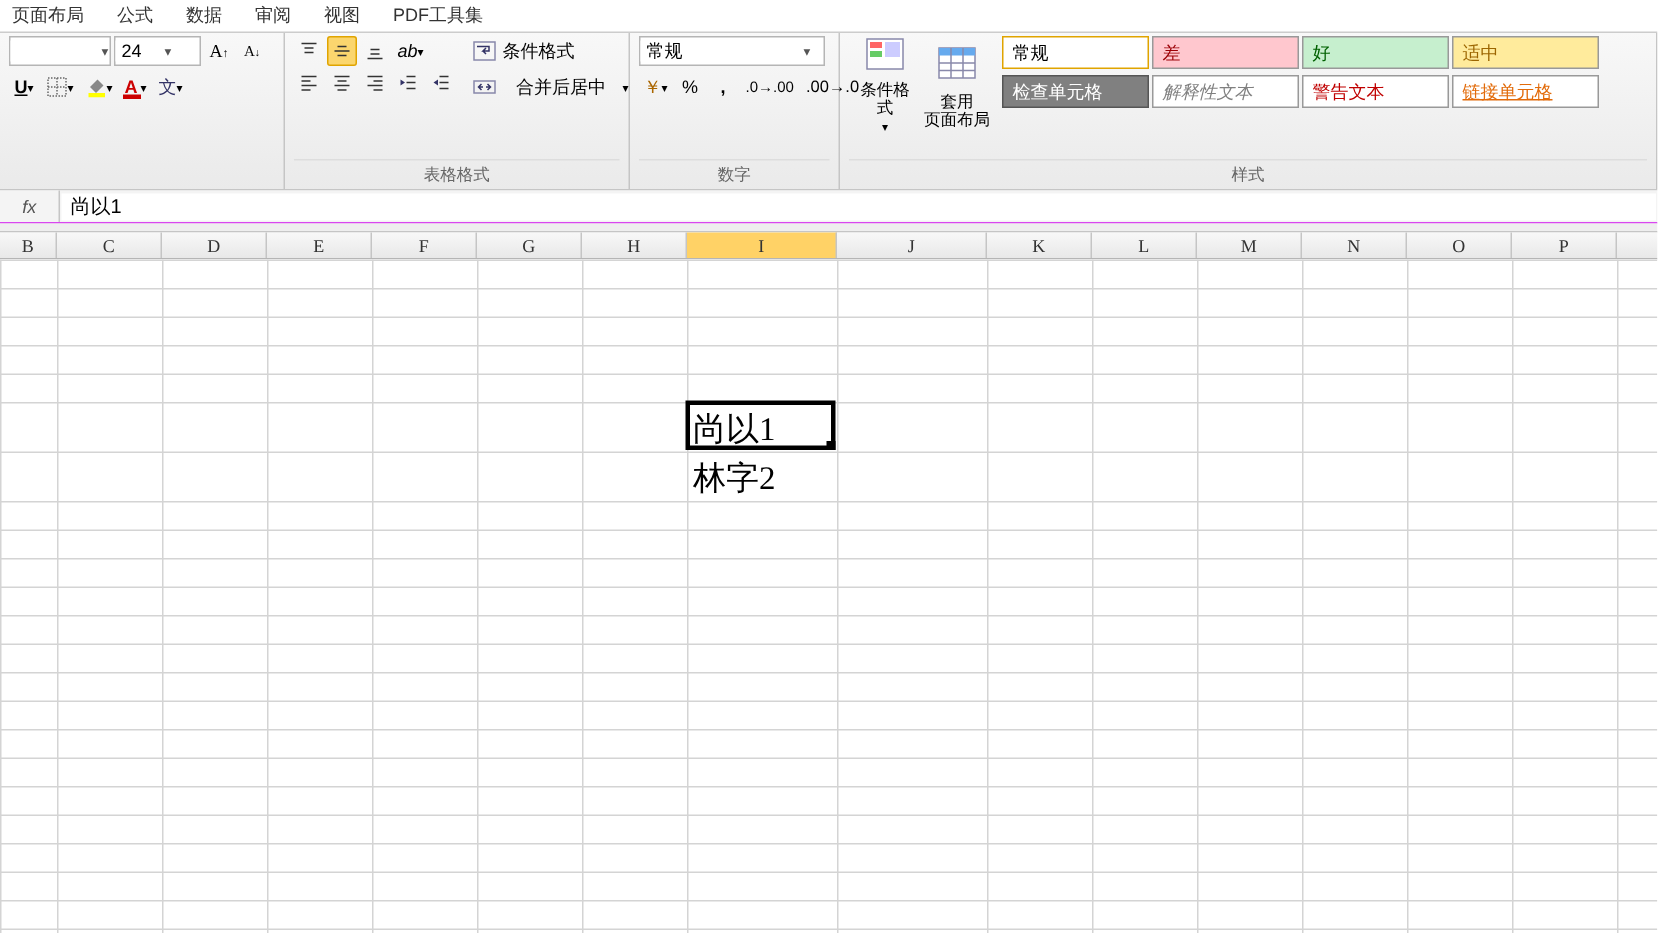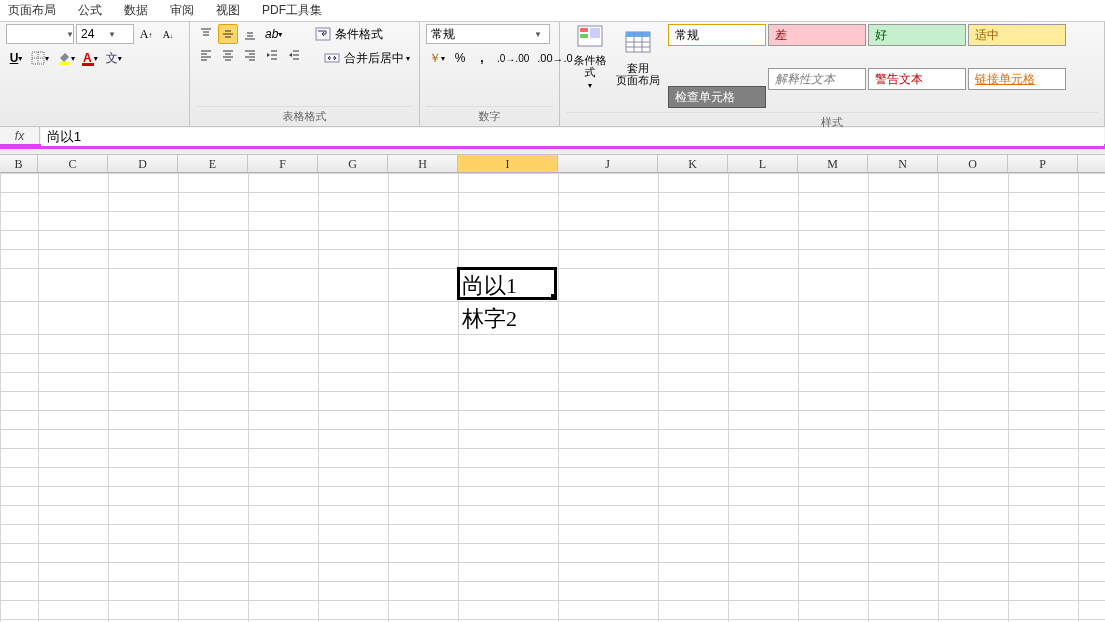--- a/index.html
+++ b/index.html
@@ -22,28 +22,28 @@
 .combo input { border: none; outline: none; font-size: 12px; width: 60px; padding: 0 4px; }
 .combo .dd { width: 14px; text-align: center; font-size: 9px; color: #555; }
 .big { display: flex; flex-direction: column; align-items: center; width: 48px; height: 64px; padding-top: 2px; }
 .big .ico { width: 32px; height: 32px; display:flex; align-items:center; justify-content:center; }
 .big .lbl { font-size: 11px; text-align: center; line-height: 1.1; margin-top: 2px; }
 .styleslot { width: 98px; height: 22px; border: 1px solid #999; display: flex; align-items: center; padding: 0 6px; font-size: 12px; margin-bottom: 2px; }
 .ss-normal { background: #fff; }
 .ss-bad { background: #ffc7ce; color: #9c0006; }
 .ss-good { background: #c6efce; color: #006100; }
 .ss-neutral { background: #ffeb9c; color: #9c6500; }
-.ss-check { background: #808080; color: #fff; border-color:#555;margin-top:36px; }
+.ss-check { background: #808080; color: #fff; border-color:#555; }
 .ss-explain { background: #fff; color: #808080; font-style: italic; }
 .ss-warn { background: #fff; color: #c00000; }
 .ss-link { background: #fff; color: #e26b0a; text-decoration: underline; }
 .sep { width: 1px; background: #c5c5c5; height: 60px; margin: 0 4px; }
 
 
-.fbar { display: flex; height: 22px; border-bottom: 5px solid #d946ef; background: #f4f4f4; }
+.fbar { display: flex; height: 22px; border-bottom: 1px solid #d946ef; align-items: center; background: #f4f4f4; }
 .fbar .fx { width: 40px; text-align: center; font-style: italic; color: #555; border-right: 1px solid #c5c5c5; height: 100%; display:flex; align-items:center; justify-content:center; }
 .fbar input { flex: 1; border: none; background: #fff; height: 18px; margin: 1px; padding: 0 6px; outline: none; }
 
 
 .spacer { height: 6px; border-bottom: 1px solid #c5c5c5; background: #eee; }
 
 
 .colhdr { display: flex; height: 18px; background: linear-gradient(#f8f8f8,#e8e8e8); border-bottom: 1px solid #b5b5b5; }
 .ch { border-right: 1px solid #c5c5c5; text-align: center; font-family: "Times New Roman", serif; font-size: 12px; color: #333; line-height: 18px; }
 .ch.sel { background: #ffd266; }
@@ -200,21 +200,21 @@
       </div>
       <div class="sep"></div>
       <div class="col" style="gap:4px">
         <div class="btn" style="width:96px;justify-content:flex-start">
             <svg width="16" height="14">
               <rect x="1" y="1" width="14" height="12" fill="none" stroke="#88a"></rect>
               <path d="M3 4 h8 v3 h-4 l2 -2 m-2 2 l2 2" fill="none" stroke="#336"></path>
             </svg>
             <span style="margin-left:4px">条件格式</span>
           </div>
-        <div class="btn" style="width:110px;justify-content:center">
+        <div class="btn" style="width:110px;justify-content:space-between">
             <svg width="16" height="14">
               <rect x="1" y="3" width="14" height="8" fill="none" stroke="#88a"></rect>
               <path d="M4 7 h3 M9 7 h3 M6 5 l-2 2 l2 2 M10 5 l2 2 l-2 2" fill="none" stroke="#336"></path>
             </svg>
             <span style="margin-left:4px">合并后居中</span>
             <span style="font-size:8px;margin-left:2px">▾</span>
           </div>
       </div>
     </div>
     <div class="group-label">表格格式</div>

